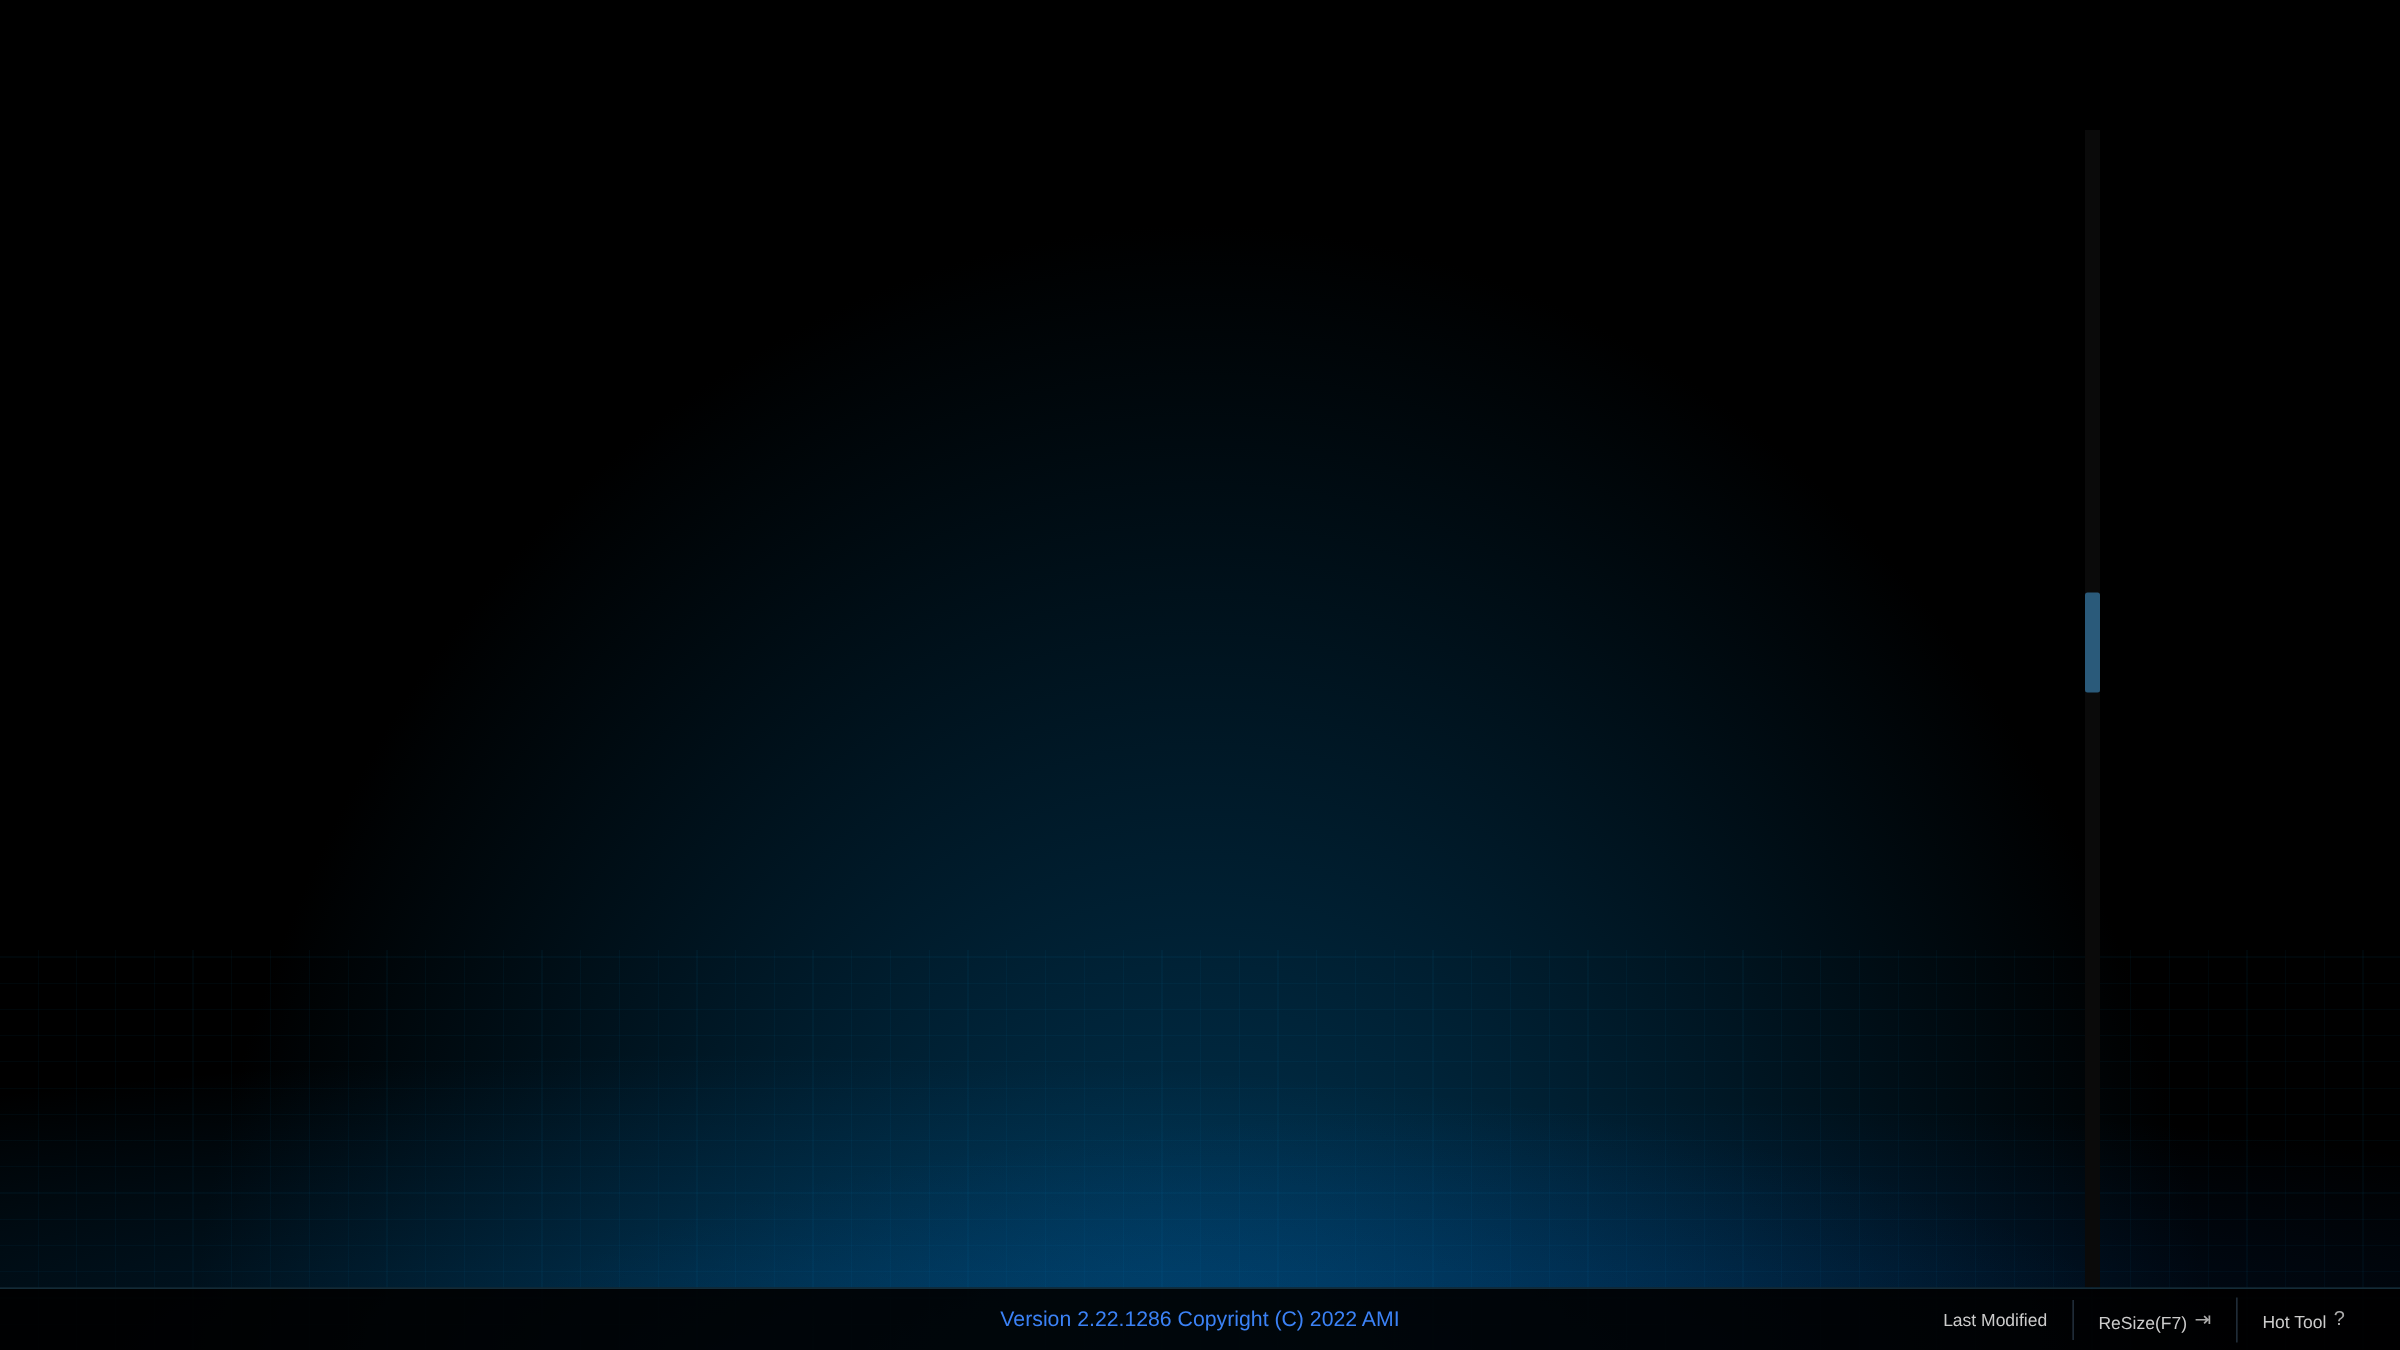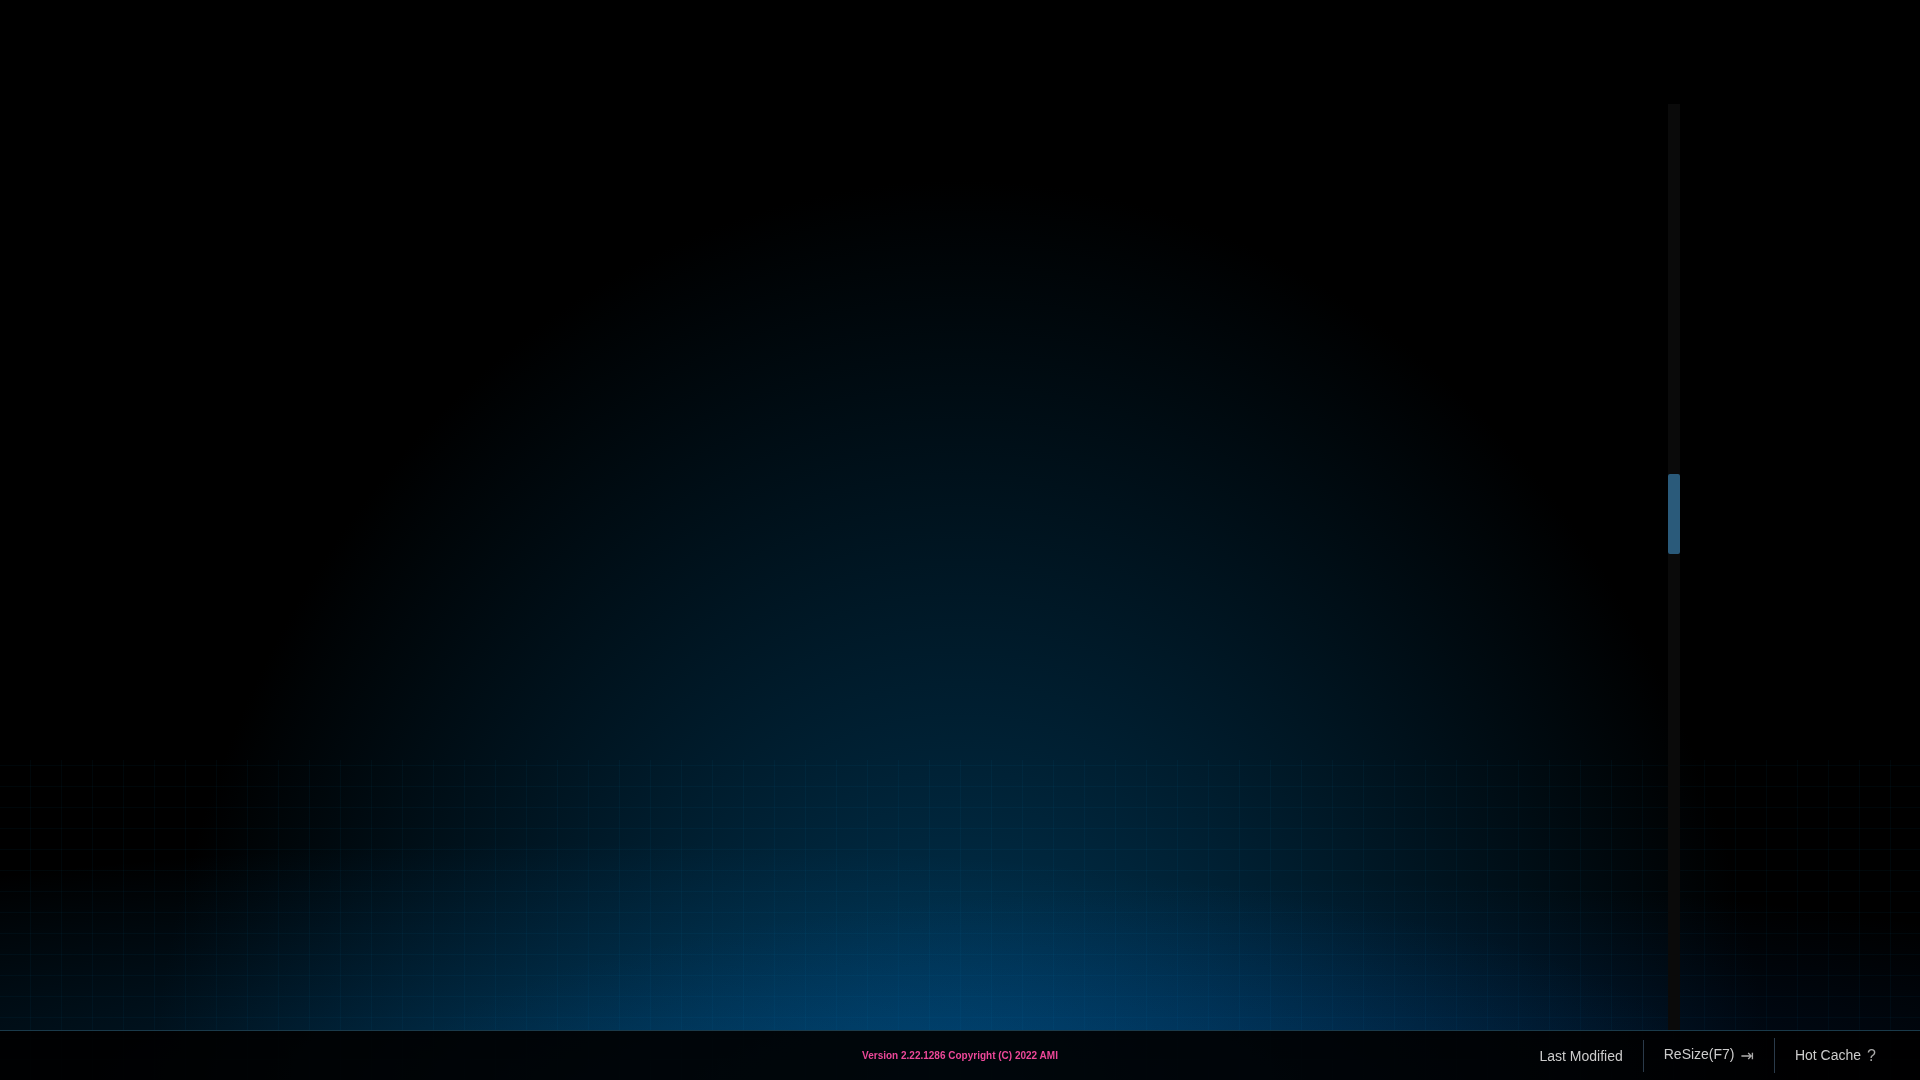--- a/index.html
+++ b/index.html
@@ -381,28 +381,27 @@
       height: 50px;
       padding: 0 24px;
       border-top: 1px solid #1a3a4a;
       gap: 0;
     }
 
     .version-text {
       position: absolute;
       left: 50%;
       transform: translateX(-50%);
-      font-size: 10px;
-      color: #ec4899;
-      font-weight: bold;
+      font-size: 17px;
+      color: #3b82f6;
     }
 
     .bottom-btn {
       display: flex;
-      align-items: flex-start;
+      align-items: flex-end;
       gap: 6px;
       padding: 8px 20px;
       font-size: 14px;
       color: #ccc;
       cursor: pointer;
       border-right: 1px solid #2a3a4a;
     }
     .bottom-btn:last-child { border-right: none; }
 
     .bottom-btn-icon {
@@ -651,18 +650,18 @@
   <div class="bottom-bar" style="position:relative;">
     <span class="version-text">Version 2.22.1286 Copyright (C) 2022 AMI</span>
     <div class="bottom-btn">
       <span>Last Modified</span>
     </div>
     <div class="bottom-btn">
       <span>ReSize(F7)</span>
       <span class="bottom-btn-icon">⇥</span>
     </div>
     <div class="bottom-btn">
-      <span>Hot Cache</span>
+      <span>Hot Tool</span>
       <span class="bottom-btn-icon">?</span>
     </div>
   </div>
 
 </div>
 
 </body></html>

